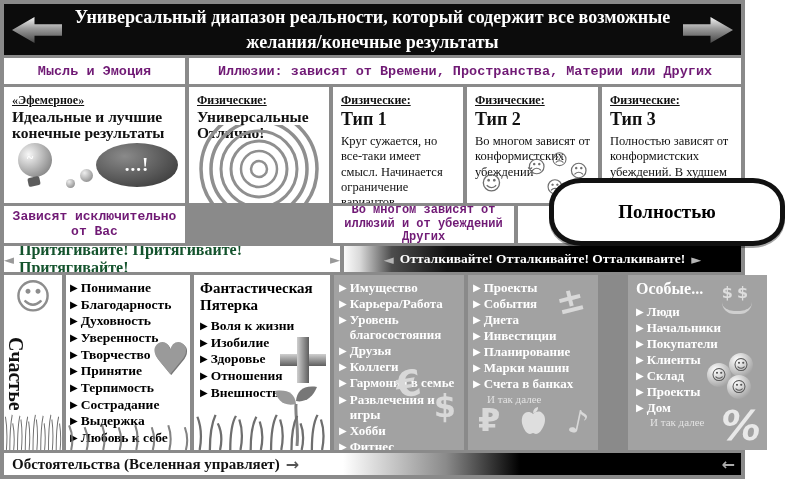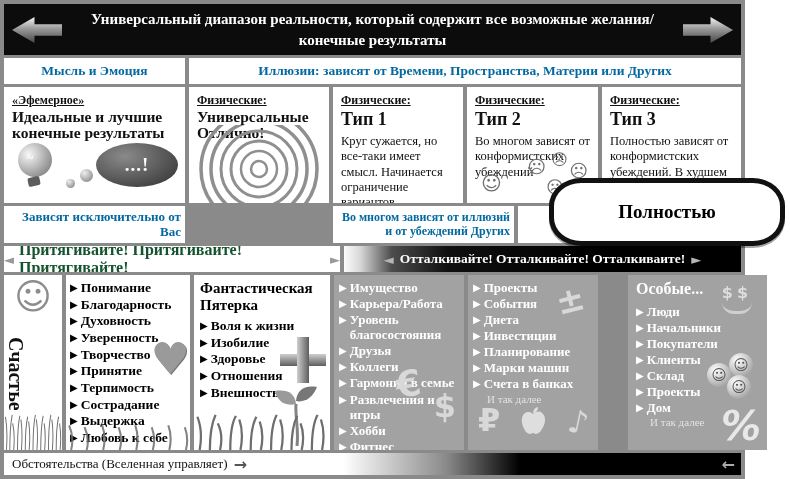--- a/index.html
+++ b/index.html
@@ -6,29 +6,29 @@
   html,body { width:790px; height:479px; background:#fff; overflow:hidden;
               font-family:"Liberation Serif","DejaVu Serif",serif; }
   #stage { position:relative; width:790px; height:479px; background:#fff; }
   #board { position:absolute; left:0; top:0; width:745px; height:479px; background:#8a8a8a; }
   .cell { position:absolute; background:#fff; overflow:hidden; }
   .graycell { background:#a2a2a2; color:#fff; }
 
   
   #hdr { left:4px; top:4px; width:737px; height:51px; background:#0c0c0c; color:#fff;
          display:flex; align-items:center; justify-content:center; text-align:center; }
-  #hdr .t { font-size:15px; font-weight:bold; line-height:1.35; padding:0 66px; }
+  #hdr .t { font-size:18px; font-weight:bold; line-height:1.35; padding:0 66px; }
   .hdr-arrow { position:absolute; top:13px; width:50px; height:26px;
                background:linear-gradient(180deg,#f4f4f4,#9a9a9a 45%,#474747);}
   #hdr-arrow-l { left:8px;  clip-path:polygon(0 50%, 45% 0, 45% 28%, 100% 28%, 100% 72%, 45% 72%, 45% 100%); }
   #hdr-arrow-r { right:8px; clip-path:polygon(100% 50%, 55% 0, 55% 28%, 0 28%, 0 72%, 55% 72%, 55% 100%); }
 
   
-  .lblcell { display:flex; align-items:center; justify-content:center; text-align:right;
-             font-weight:bold; font-size:13.5px; color:#0369a1; }
+  .lblcell { display:flex; align-items:center; justify-content:center; text-align:center;
+             font-weight:bold; font-size:13.5px; color:#701a75;font-family:Liberation Mono, monospace; }
   #r2a { left:4px; top:58px; width:181px; height:26px; }
   #r2b { left:189px; top:58px; width:552px; height:26px; }
 
   
   .tcol { top:87px; height:116px; padding:6px 8px; color:#111; }
   .kicker { font-size:12px; font-weight:bold;text-decoration:underline; }
   .ttitle { font-size:15.5px; font-weight:bold; line-height:1.05; margin-top:1px; }
   .tbig   { font-size:18px; font-weight:bold; margin-top:1px; }
   .tbody  { font-size:12.5px; line-height:1.22; margin-top:4px; }
   #t1 { left:4px;  width:181px; }
@@ -138,21 +138,21 @@
           background:radial-gradient(circle at 35% 30%, #fff, #888);
           display:flex; align-items:center; justify-content:center; }
   .ball span { font-family:"DejaVu Sans",sans-serif; font-size:15px; color:#555; }
   #ball1 { left:0;  top:10px; } #ball2 { left:22px; top:0; } #ball3 { left:20px; top:22px; }
   #ic-pct { right:6px; bottom:4px; font-size:40px; font-weight:bold; font-style:italic; color:#e8e8e8; }
 
   
   #footer { left:4px; top:453px; width:737px; height:22px;
             background:linear-gradient(90deg,#fff 0,#fff 46%,#8a8a8a 60%,#000 70%,#000 100%);
             display:flex; align-items:center; }
-  #footer .lft { font-size:13px; font-weight:normal; color:#111; margin-left:8px; }
+  #footer .lft { font-size:15px; font-weight:bold; color:#111; margin-left:8px; }
   #footer .larr { font-family:"DejaVu Sans",sans-serif; font-size:16px; font-weight:bold; color:#555; margin-left:6px; }
   #footer .sp { flex:1; }
   #footer .rarr { font-family:"DejaVu Sans",sans-serif; font-size:16px; font-weight:bold; color:#aaa; margin-right:6px; }
   #footer .rgt { font-size:13px; font-weight:bold; color:#fff; margin-right:10px; white-space:nowrap; }
   #footer .kak { font-size:16px; }
 </style>
 </head>
 <body>
 
 <div id="stage">

